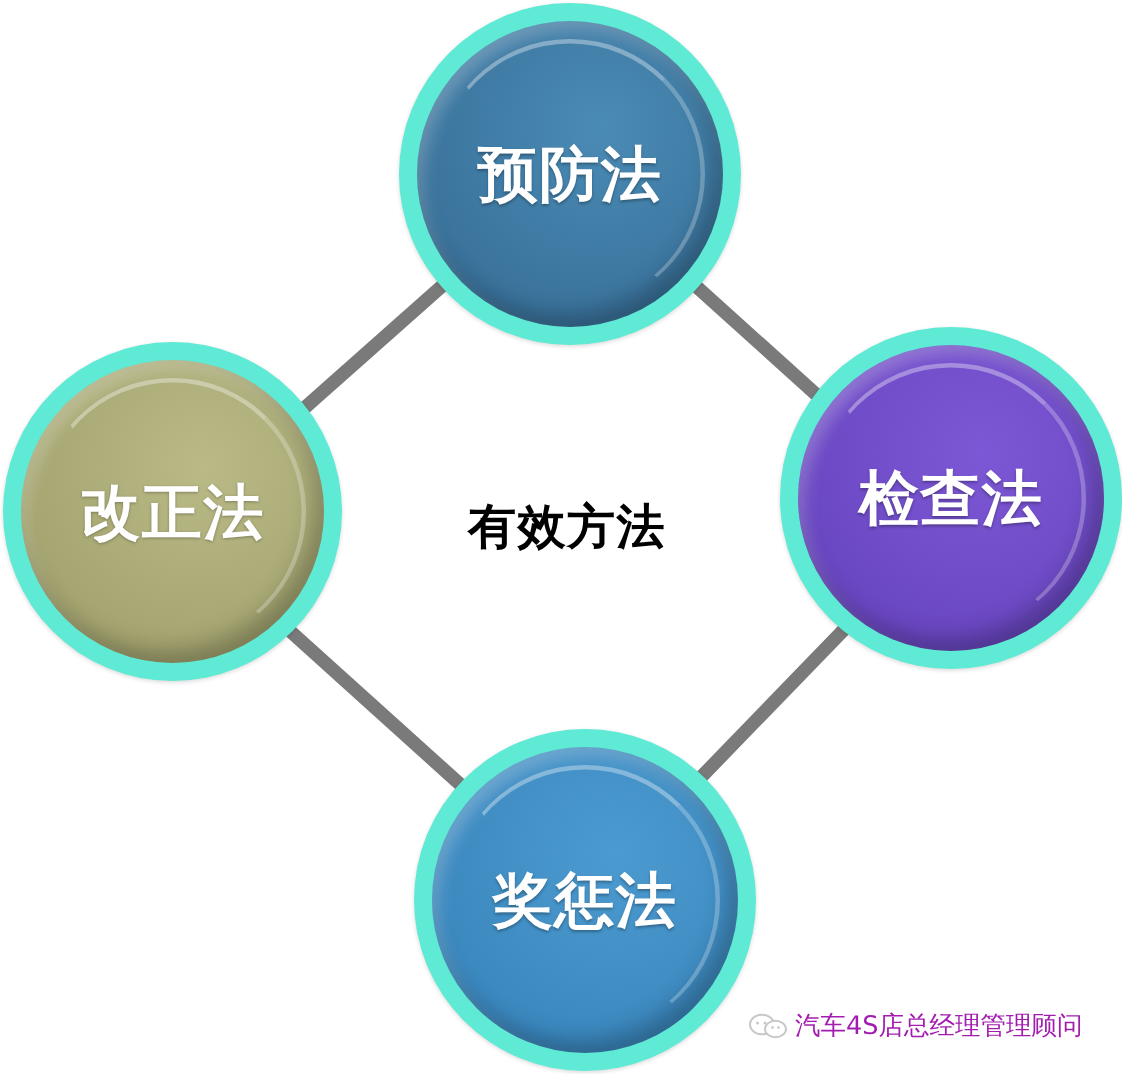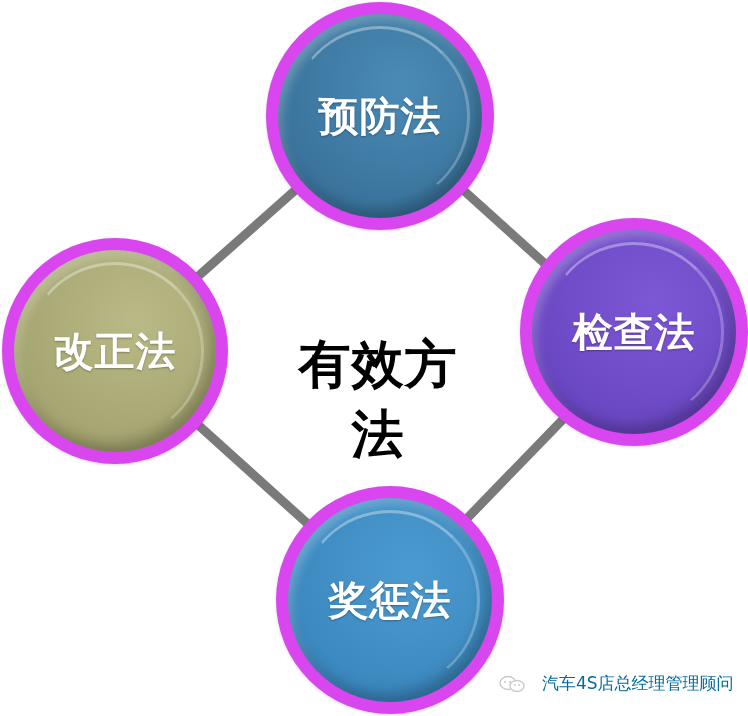--- a/index.html
+++ b/index.html
@@ -1,32 +1,32 @@
 <!DOCTYPE html>
 <html><head>
 <meta charset="utf-8">
 <style>
   html, body { margin:0; padding:0; background:#ffffff; }
   body { width:748px; height:716px; position:relative; overflow:hidden;
          font-family:"DejaVu Sans","Liberation Sans",sans-serif; }
   svg.lines { position:absolute; left:0; top:0; }
   .node { position:absolute; border-radius:50%; box-sizing:border-box;
-          background:#d946ef; box-shadow:0 1px 3px rgba(0,0,0,0.15);text-align:center; }
+          background:#5eead4; box-shadow:0 1px 3px rgba(0,0,0,0.15);text-align:center; }
   .node .disc { position:absolute; left:12px; top:12px; right:12px; bottom:12px; border-radius:50%;
           display:flex; align-items:center; justify-content:center;
           box-shadow: inset -6px -8px 14px rgba(0,0,0,0.25), inset 4px 6px 10px rgba(255,255,255,0.25); }
   .node .disc::after { content:""; position:absolute; left:6%; top:6%; right:6%; bottom:6%;
           border-radius:50%; border-top:3px solid rgba(255,255,255,0.35); border-right:3px solid rgba(255,255,255,0.25);
           border-bottom:2px solid transparent; border-left:2px solid transparent; }
   .node .label { color:#ffffff; font-size:40px; font-weight:bold; letter-spacing:1px; z-index:1;
           text-shadow:0 1px 2px rgba(0,0,0,0.3); }
   .center { position:absolute; left:292px; top:330px; width:172px; text-align:center;
-          font-size:52px; font-weight:bold; color:#000; letter-spacing:1px; }
-  .watermark { position:absolute; left:498px; top:672px; display:flex; align-items:center; gap:16px;
-          color:#0369a1; font-size:17px;text-align:center; }
+          font-size:32px; font-weight:bold; color:#000; letter-spacing:1px; }
+  .watermark { position:absolute; left:498px; top:672px; display:flex; align-items:center; gap:4px;
+          color:#a21caf; font-size:17px;text-align:center; }
   .wm-icon { width:28px; height:20px; }
 </style>
 </head>
 <body>
 
 <svg class="lines" width="748" height="716">
   <line x1="380" y1="115" x2="115" y2="350" stroke="#7a7a7a" stroke-width="9"></line>
   <line x1="380" y1="115" x2="635" y2="345" stroke="#7a7a7a" stroke-width="9"></line>
   <line x1="115" y1="350" x2="390" y2="598" stroke="#7a7a7a" stroke-width="9"></line>
   <line x1="635" y1="345" x2="390" y2="598" stroke="#7a7a7a" stroke-width="9"></line>
@@ -43,21 +43,21 @@
     <span class="label">检查法</span>
   </div>
 </div>
 
 <div class="node" style="left:276px;top:486px;width:228px;height:228px;">
   <div class="disc" style="background:radial-gradient(circle at 60% 35%, #4c9bd0, #3b88bf 70%, #2f75a8);font-family:Liberation Serif, serif;">
     <span class="label">奖惩法</span>
   </div>
 </div>
 
-<div class="node" style="left:2px;top:238px;width:226px;height:226px;">
+<div class="node" style="left:2px;top:228px;width:226px;height:226px;">
   <div class="disc" style="background:radial-gradient(circle at 60% 35%, #b9ba86, #a5a571 70%, #8f8f5e);">
     <span class="label">改正法</span>
   </div>
 </div>
 
 <div class="center">有效方法</div>
 
 <div class="watermark">
   <svg class="wm-icon" viewBox="0 0 28 20">
     <ellipse cx="10" cy="9" rx="8" ry="6.5" fill="none" stroke="#c8c8c8" stroke-width="1.3"></ellipse>

